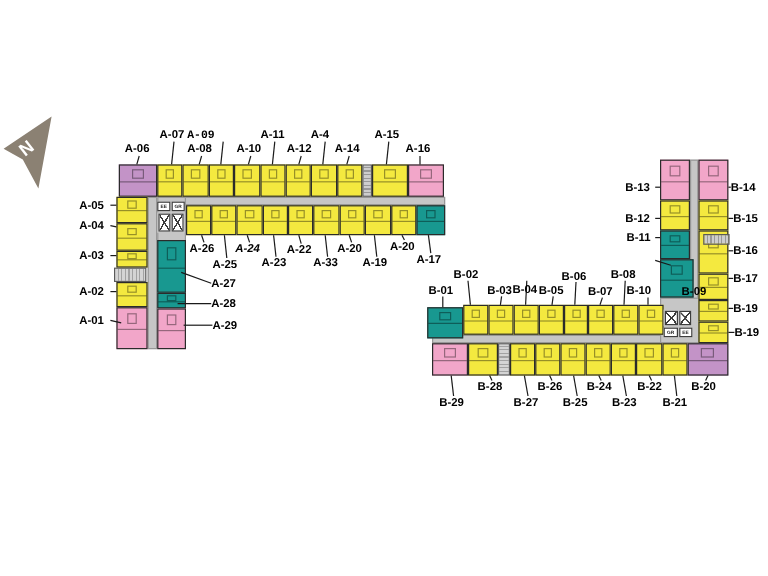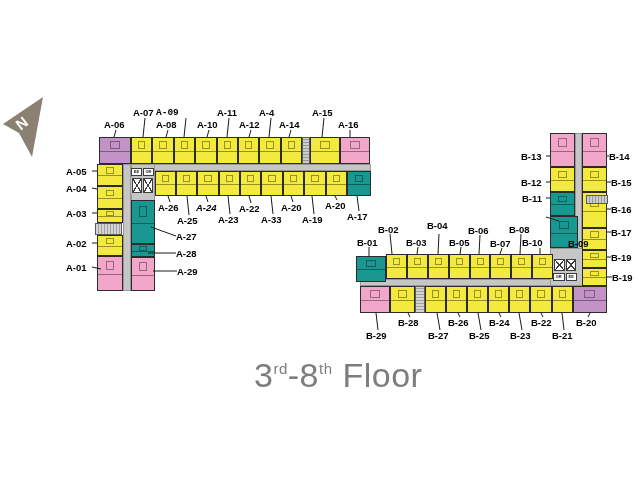--- a/index.html
+++ b/index.html
@@ -92,21 +92,20 @@
         <line x1="543" y1="317" x2="541" y2="313"></line>
         <line x1="588" y1="317" x2="590" y2="313"></line>
         <line x1="378" y1="330" x2="376" y2="313"></line>
         <line x1="440" y1="330" x2="437" y2="313"></line>
         <line x1="481" y1="330" x2="478" y2="313"></line>
         <line x1="522" y1="330" x2="519" y2="313"></line>
         <line x1="564" y1="330" x2="562" y2="313"></line>
       </g>
   </svg>
 
-  <div class="title"><span>3</span><span class="sup">rd</span><span>-8</span><span class="sup">th</span><span> Floor</span></div>
 <div class="corridor" style="left: 123px; top: 164px; width: 248px; height: 7px;"></div>
     <div class="corridor" style="left: 123px; top: 164px; width: 8px; height: 127px;"></div>
     <div class="corridor" style="left: 131px; top: 164px; width: 24px; height: 38px;"></div>
     <div class="corridor" style="left: 360px; top: 279px; width: 223px; height: 7px;"></div>
     <div class="corridor" style="left: 575px; top: 133px; width: 7px; height: 153px;"></div>
     <div class="corridor" style="left: 550px; top: 248px; width: 33px; height: 38px;"></div>
     <div class="unit" style="left: 99px; top: 137px; width: 32px; height: 27px; background: rgb(195, 147, 199);"></div>
     <div class="unit" style="left: 131px; top: 137px; width: 21px; height: 27px; background: rgb(244, 233, 63);"></div>
     <div class="unit" style="left: 152px; top: 137px; width: 22px; height: 27px; background: rgb(244, 233, 63);"></div>
     <div class="unit" style="left: 174px; top: 137px; width: 21px; height: 27px; background: rgb(244, 233, 63);"></div>
@@ -207,21 +206,21 @@
     <div class="ulabel" style="left: 325px; top: 200px;">A-20</div>
     <div class="ulabel" style="left: 177px; top: 215px;">A-25</div>
     <div class="ulabel" style="left: 218px; top: 214px;">A-23</div>
     <div class="ulabel" style="left: 261px; top: 214px;">A-33</div>
     <div class="ulabel" style="left: 302px; top: 214px;">A-19</div>
     <div class="ulabel" style="left: 347px; top: 211px;">A-17</div>
     <div class="ulabel" style="left: 176px; top: 231px;">A-27</div>
     <div class="ulabel" style="left: 176px; top: 248px;">A-28</div>
     <div class="ulabel" style="left: 177px; top: 266px;">A-29</div>
     <div class="ulabel" style="left: 378px; top: 224px;">B-02</div>
-    <div class="ulabel" style="left: 427px; top: 220px;">B-04</div>
+    <div class="ulabel" style="left: 427px; top: 236px;">B-04</div>
     <div class="ulabel" style="left: 468px; top: 225px;">B-06</div>
     <div class="ulabel" style="left: 509px; top: 224px;">B-08</div>
     <div class="ulabel" style="left: 357px; top: 237px;">B-01</div>
     <div class="ulabel" style="left: 406px; top: 237px;">B-03</div>
     <div class="ulabel" style="left: 449px; top: 237px;">B-05</div>
     <div class="ulabel" style="left: 490px; top: 238px;">B-07</div>
     <div class="ulabel" style="left: 528px; top: 238px; margin-left: 40px;">B-09</div>
     <div class="ulabel" style="left: 521px; top: 151px;">B-13</div>
     <div class="ulabel" style="left: 521px; top: 177px; text-align: right;">B-12</div>
     <div class="ulabel" style="left: 522px; top: 193px;">B-11</div>

